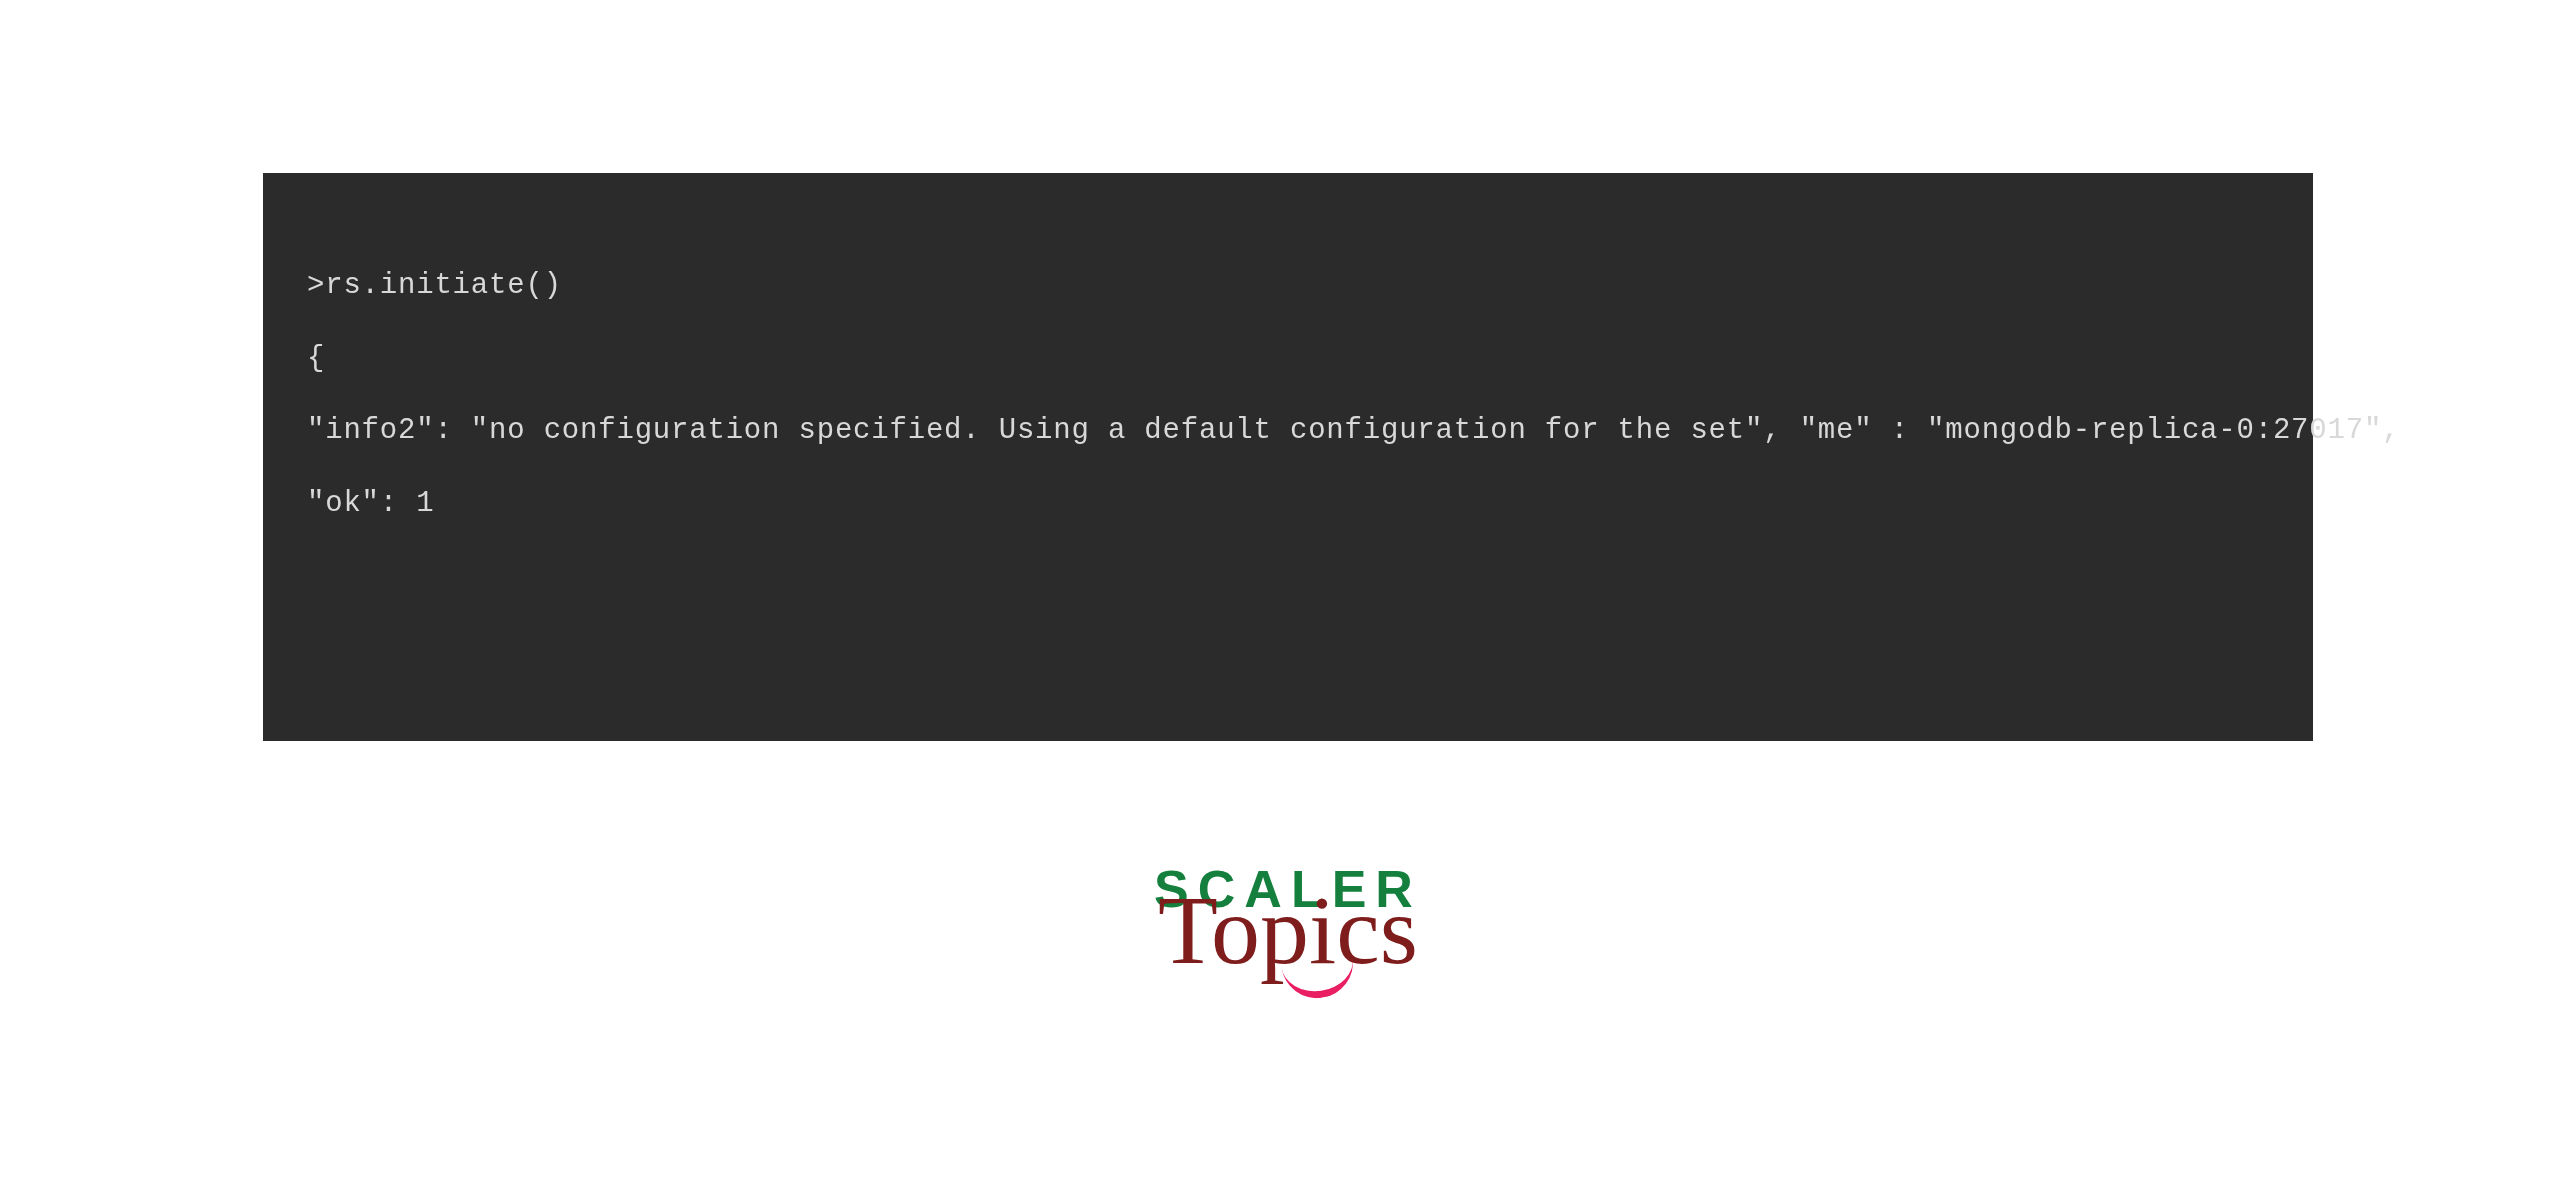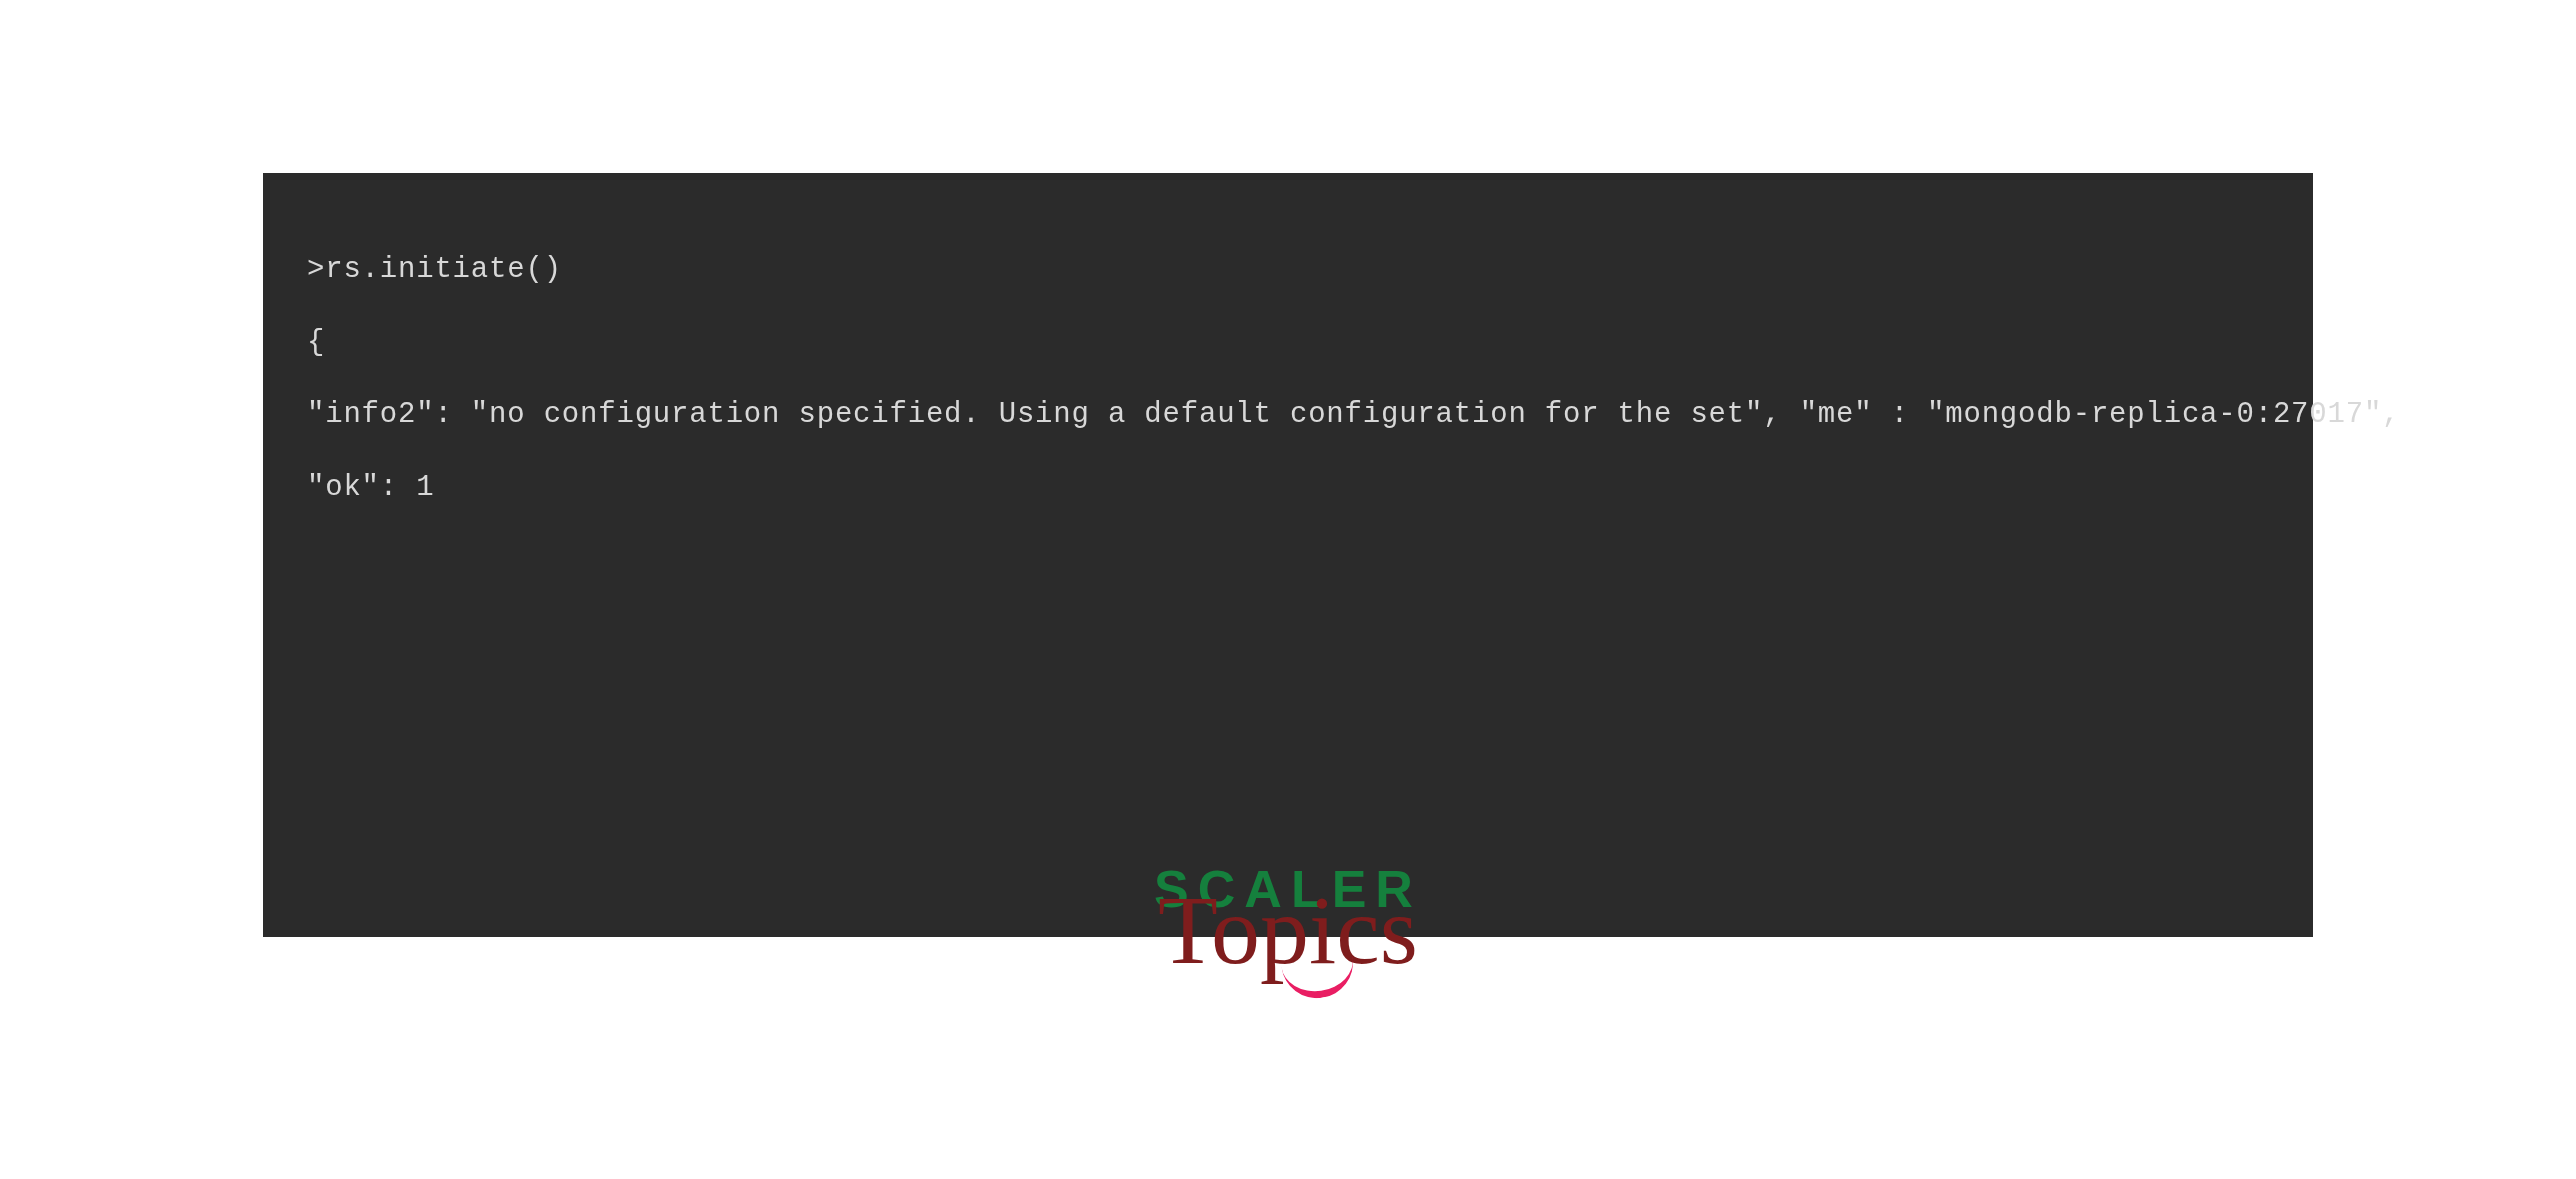--- a/index.html
+++ b/index.html
@@ -12,23 +12,23 @@
       width: 2576px;
       height: 1179px;
       position: relative;
       font-family: 'Consolas', 'Monaco', 'Courier New', monospace;
     }
     .code-block {
       position: absolute;
       left: 263px;
       top: 173px;
       width: 2050px;
-      height: 764px;
+      height: 568px;
       background: #2b2b2b;
-      padding: 61px 44px 44px 44px;
+      padding: 77px 44px 44px 44px;
     }
     .code-line {
       color: #d8d8d8;
       font-size: 29px;
       line-height: 2.5;
       white-space: pre;
       letter-spacing: 0.8px;
     }
     .logo-container {
       position: absolute;

